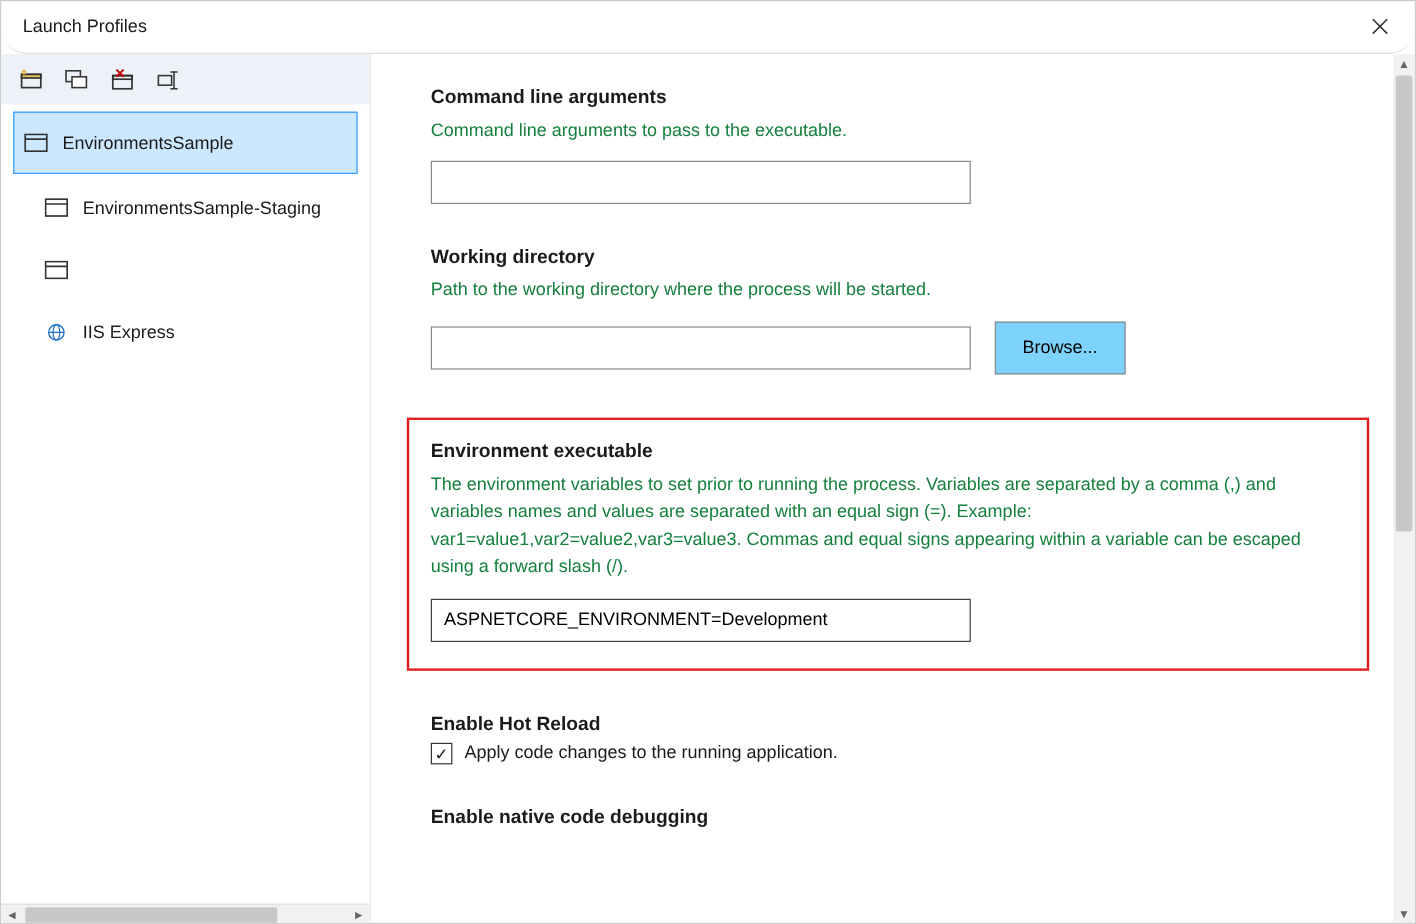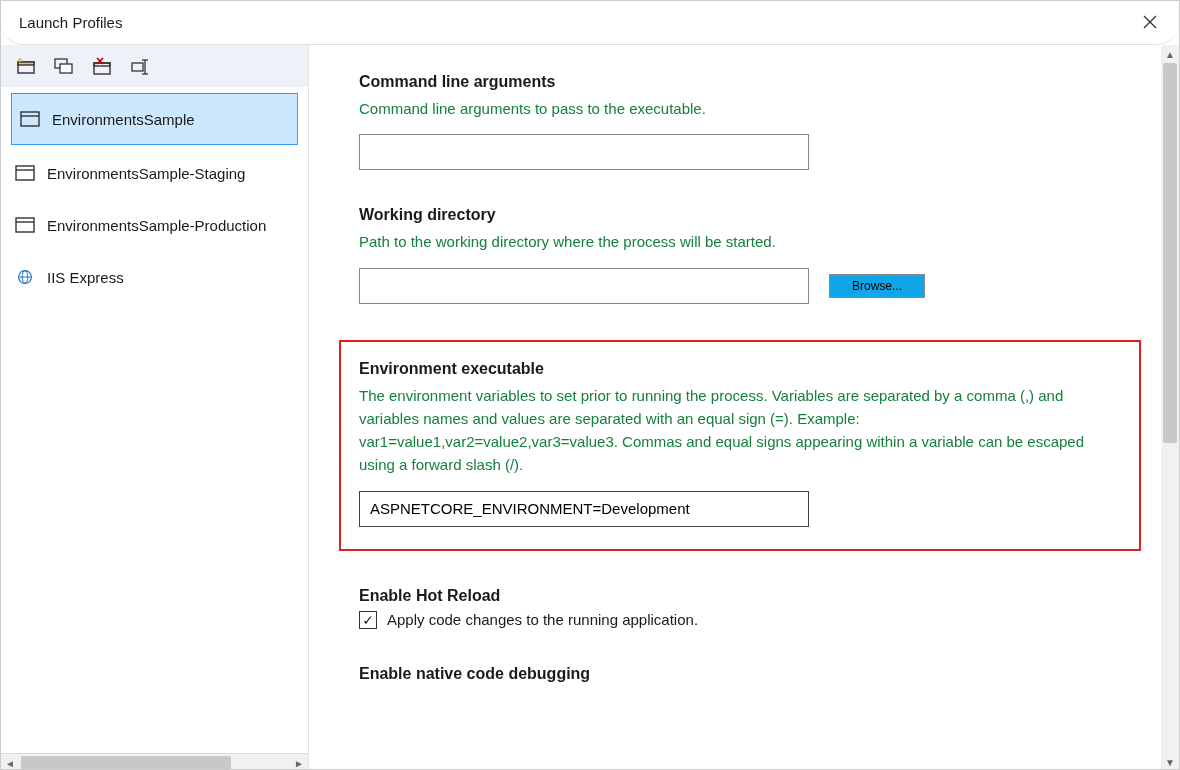--- a/index.html
+++ b/index.html
@@ -66,20 +66,21 @@
   .profile {
     display: flex;
     align-items: center;
     gap: 12px;
     height: 52px;
     padding: 0 14px;
     cursor: pointer;
     white-space: nowrap;
     overflow: hidden;
     font-size: 15px;
+    margin-left: 22px;
   }
   .profile.selected {
     background: #cce8ff;
     border: 1px solid #3399ff;
     margin: 2px 10px;
     padding: 0 8px;
   }
   .profile svg { width: 20px; height: 16px; flex-shrink: 0; }
   .hscroll {
     height: 18px;
@@ -125,25 +126,25 @@
   .text-input {
     width: 450px;
     height: 36px;
     border: 1px solid #888;
     padding: 0 10px;
     font-size: 15px;
     font-family: inherit;
   }
   .row { display: flex; align-items: center; gap: 20px; }
   .browse-btn {
-    height: 24px;
+    height: 44px;
     padding: 0 22px;
     border: 1px solid #888;
-    background: #0ea5e9;
-    font-size: 12px;
+    background: #7dd3fc;
+    font-size: 15px;
     cursor: pointer;
   }
   .highlight-box {
     border: 2px solid #e02020;
     padding: 18px 18px 22px 18px;
     margin-bottom: 36px;
     margin-left: -20px;
     margin-right: -30px;
   }
   .env-input {
@@ -242,21 +243,20 @@
           <rect x="1" y="1" width="18" height="14" fill="none" stroke="#333" stroke-width="1.4"></rect>
           <line x1="1" y1="5" x2="19" y2="5" stroke="#333" stroke-width="1.4"></line>
         </svg>
         <span>EnvironmentsSample-Staging</span>
       </div>
       <div class="profile">
         <svg viewBox="0 0 20 16">
           <rect x="1" y="1" width="18" height="14" fill="none" stroke="#333" stroke-width="1.4"></rect>
           <line x1="1" y1="5" x2="19" y2="5" stroke="#333" stroke-width="1.4"></line>
         </svg>
-        <span>EnvironmentsSample-Production</span>
       </div>
       <div class="profile">
         <svg viewBox="0 0 20 20">
           <circle cx="10" cy="10" r="8" fill="none" stroke="#1a6fc4" stroke-width="1.4"></circle>
           <ellipse cx="10" cy="10" rx="3.5" ry="8" fill="none" stroke="#1a6fc4" stroke-width="1.2"></ellipse>
           <line x1="2" y1="10" x2="18" y2="10" stroke="#1a6fc4" stroke-width="1.2"></line>
         </svg>
         <span>IIS Express</span>
       </div>
     </div>

